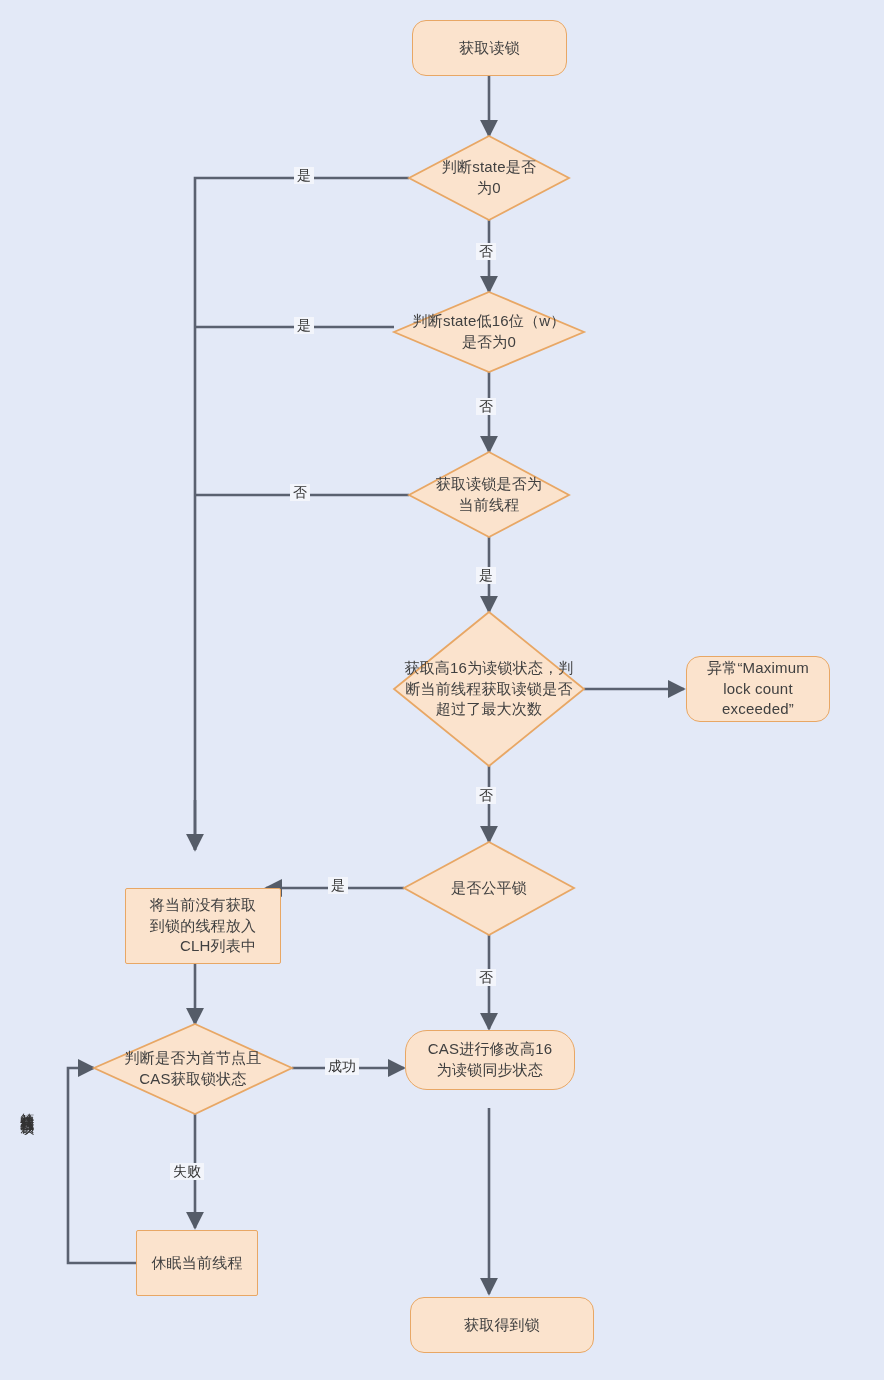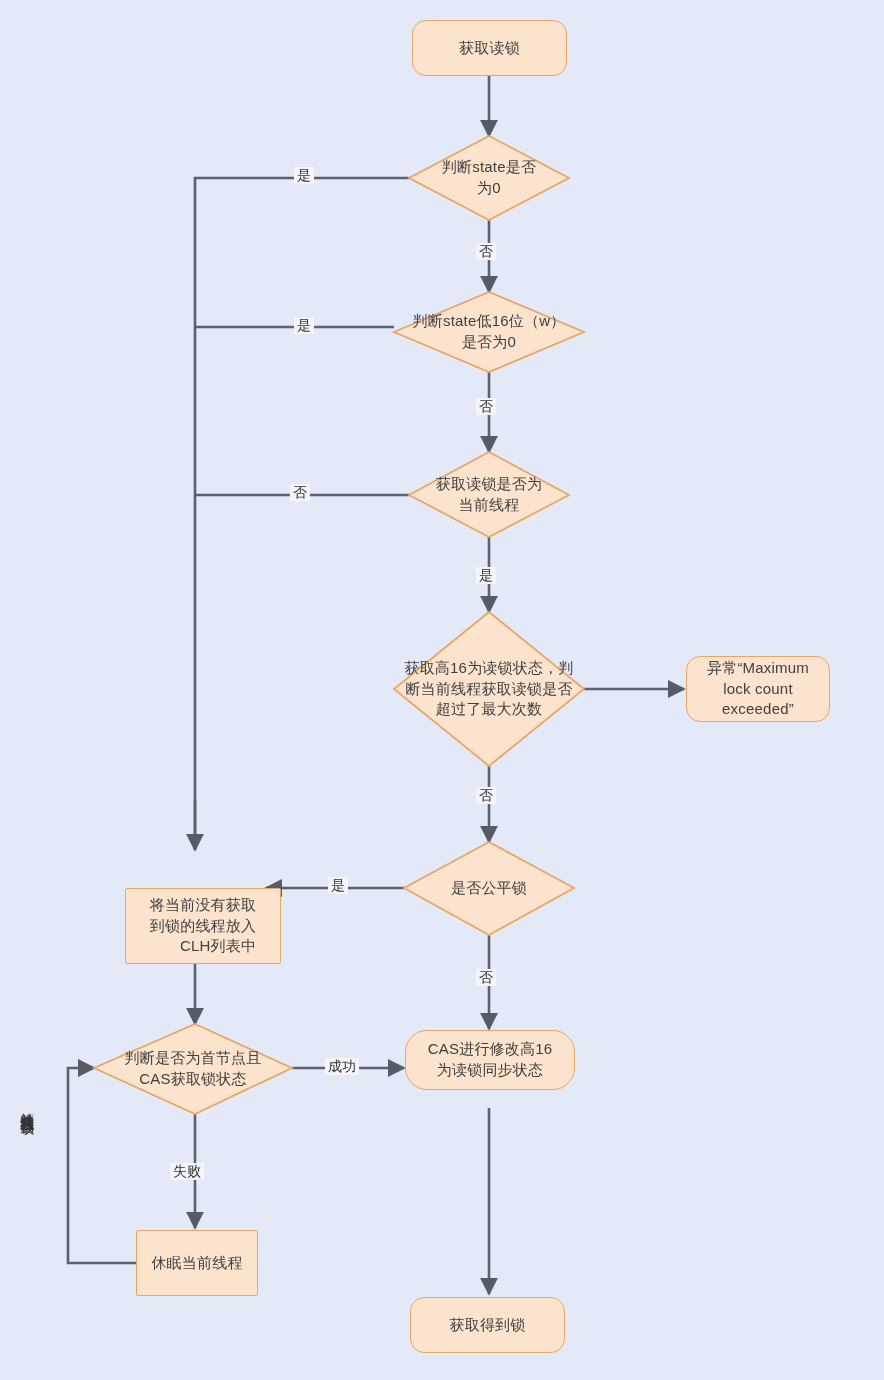--- a/index.html
+++ b/index.html
@@ -197,21 +197,21 @@
 
   <div class="node proc" style="left:405px; top:1030px; width:170px; height:60px;border-radius:22px;">
     <span class="label">CAS进行修改高16
 为读锁同步状态</span>
   </div>
 
   <div class="node proc" style="left:136px; top:1230px; width:122px; height:66px;">
     <span class="label">休眠当前线程</span>
   </div>
 
-  <div class="node term" style="left:410px; top:1297px; width:155px; height:56px;">
+  <div class="node term" style="left:410px; top:1297px; width:184px; height:56px;">
     <span class="label">获取得到锁</span>
   </div>
 
   <div class="edge-label" style="left:294px; top:167px;">是</div>
   <div class="edge-label" style="left:476px; top:243px;">否</div>
 
   <div class="edge-label" style="left:294px; top:317px;">是</div>
   <div class="edge-label" style="left:476px; top:398px;">否</div>
 
   <div class="edge-label" style="left:290px; top:484px;">否</div>

